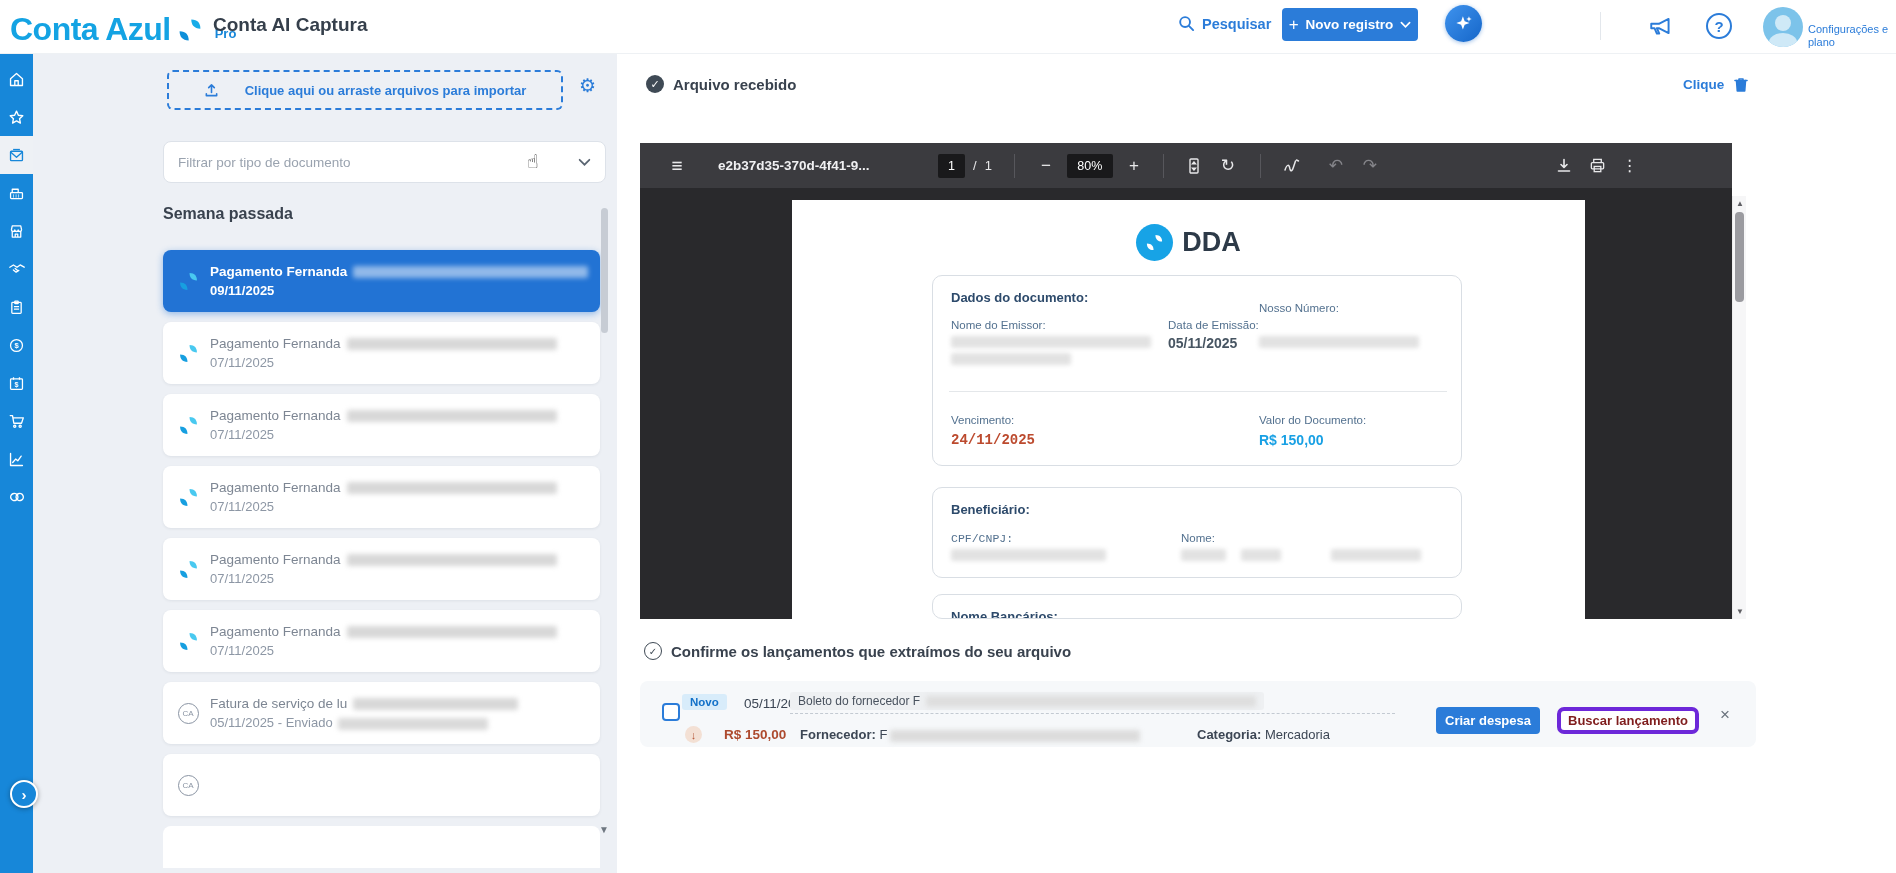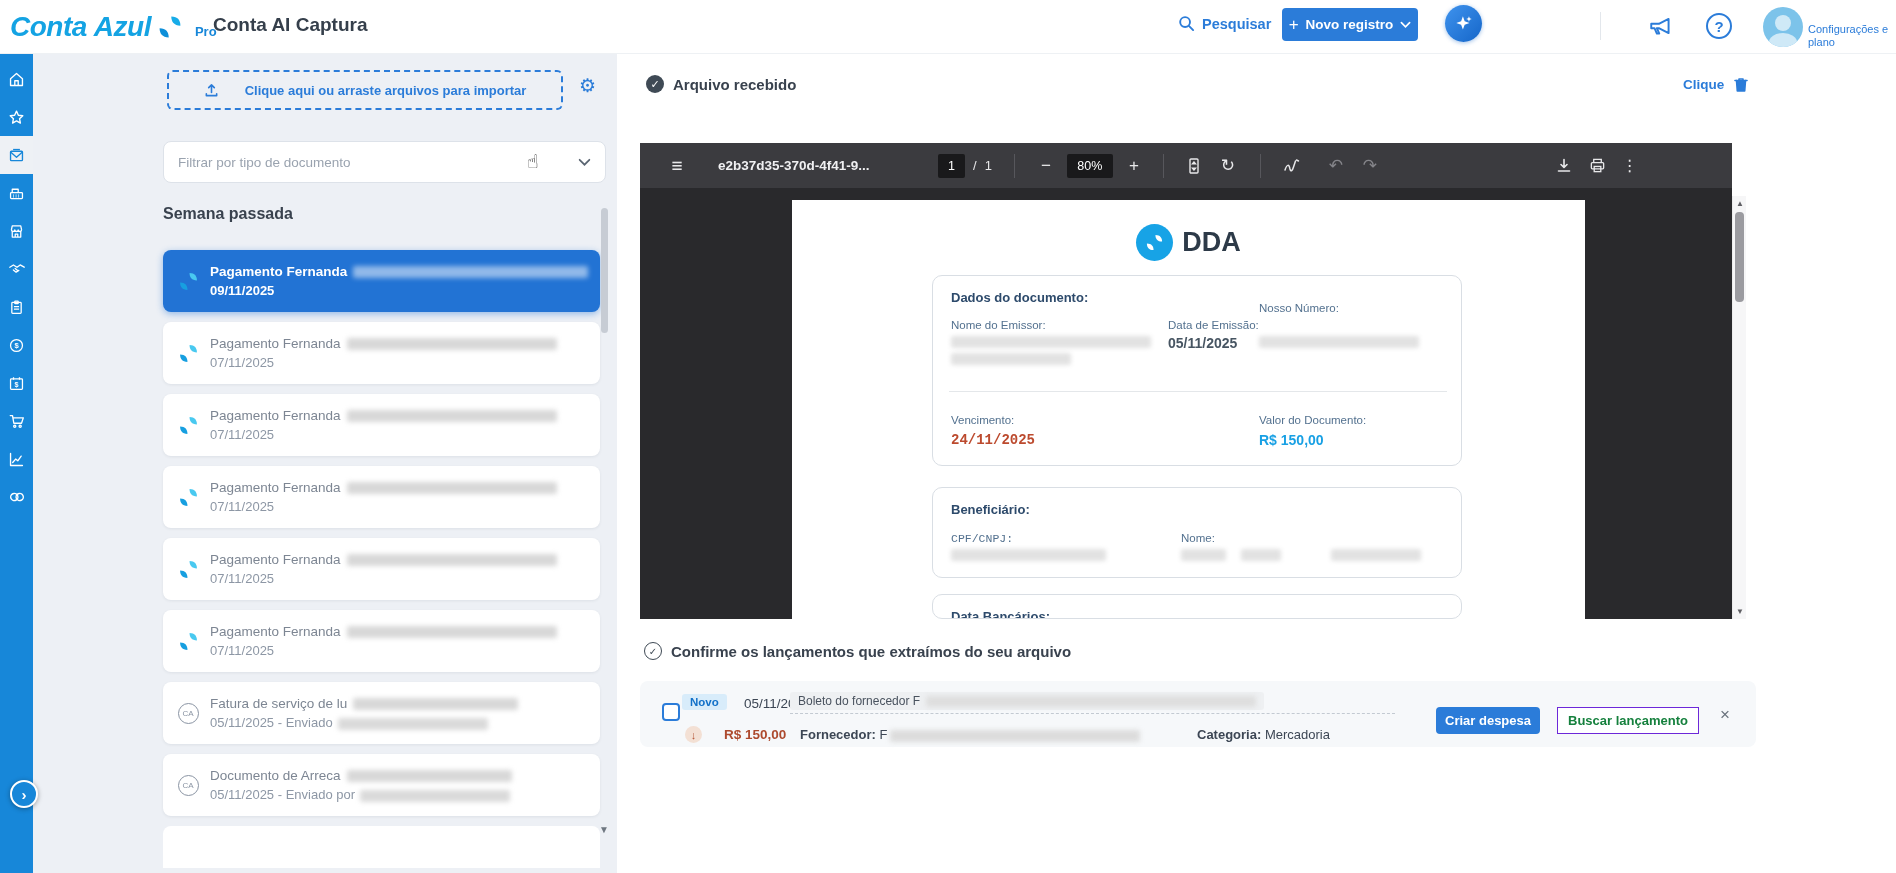--- a/index.html
+++ b/index.html
@@ -2,21 +2,21 @@
 <html><head>
 <meta charset="utf-8">
 <style>
   * { margin:0; padding:0; box-sizing:border-box; }
   html,body { width:1896px; height:873px; font-family:"Liberation Sans","DejaVu Sans",sans-serif; background:#fff; }
   .app { position:relative; width:1896px; height:873px; overflow:hidden; background:#fff; }
 
   
   .topbar { position:absolute; left:0; top:0; width:1896px; height:54px; background:#fff; border-bottom:1px solid #eef1f4; z-index:5; }
   .logo-wrap { position:absolute; left:10px; top:11px; display:flex; align-items:center; }
-  .logo-word { font-size:28px; font-weight:800; color:#14a3e3; letter-spacing:-0.5px;font-style:italic; }
+  .logo-word { font-size:32px; font-weight:800; color:#14a3e3; letter-spacing:-0.5px; }
   .logo-word .w2 { margin-left:7px; }
   .logo-leaf { margin-left:6px; width:26px; height:26px; }
   .logo-pro { margin-left:12px; font-size:13px; font-weight:700; color:#1787d9; margin-top:8px; }
   .page-title { position:absolute; left:213px; top:14px; font-size:19px; font-weight:700; color:#353f4b; }
   .search-link { position:absolute; left:1178px; top:15px; display:flex; align-items:center; gap:7px; color:#2b7cd9; font-size:14.5px; font-weight:600; cursor:pointer; }
   .btn-new { position:absolute; left:1282px; top:8px; width:136px; height:33px; background:#2b7cd9; border:none; border-radius:4px; color:#fff; font-size:13.5px; font-weight:700; display:flex; align-items:center; justify-content:center; gap:7px; cursor:pointer; font-family:inherit; }
   .btn-new .plus { font-size:17px; font-weight:400; }
   .sparkle-btn { position:absolute; left:1445px; top:5px; width:37px; height:37px; border-radius:50%; background:linear-gradient(135deg,#3f93ee,#1566c9); border:none; display:flex; align-items:center; justify-content:center; cursor:pointer; box-shadow:0 1px 4px rgba(21,102,201,.4); }
   .top-divider { position:absolute; left:1600px; top:12px; width:1px; height:28px; background:#e3e7ec; }
   .top-icon { position:absolute; top:13px; background:none; border:none; cursor:pointer; color:#2b7cd9; }
@@ -104,21 +104,21 @@
   .entry-date { position:absolute; left:104px; top:15px; font-size:13.5px; color:#3c4654; }
   .desc-field { position:absolute; left:150px; top:10px; width:605px; border-bottom:1px dashed #c3cad2; padding-bottom:3px; cursor:text; }
   .desc-pill { display:inline-flex; align-items:center; background:#eef0f2; border-radius:3px; padding:2px 8px; font-size:12px; color:#49525e; }
   .desc-pill .redact { width:330px; height:11px; background:#dedede; }
   .arrow-chip { position:absolute; left:45px; top:45px; width:17px; height:17px; border-radius:50%; background:#f3e0d4; color:#b35434; font-size:11px; display:flex; align-items:center; justify-content:center; }
   .entry-amount { position:absolute; left:84px; top:46px; font-size:13.5px; font-weight:700; color:#ad4a2e; }
   .entry-field { position:absolute; top:46px; font-size:13px; color:#3c4654; }
   .entry-field b { font-weight:700; }
   .fred { display:inline-block; width:250px; height:12px; background:#dcdcdc; border-radius:2px; filter:blur(2.5px); vertical-align:middle; margin-left:3px; }
   .btn-create { position:absolute; left:796px; top:26px; width:104px; height:27px; background:#2b7cd9; color:#fff; border:none; border-radius:4px; font-size:13px; font-weight:700; cursor:pointer; font-family:inherit; }
-  .btn-find { position:absolute; left:917px; top:26px; width:142px; height:27px; background:#fff; color:#15803d; border:1px solid #6d28d9; border-radius:0; font-size:13px; font-weight:700; cursor:pointer; font-family:inherit; }
+  .btn-find { position:absolute; left:917px; top:26px; width:142px; height:27px; background:#fff; color:#7f1d1d; border:4px solid #6d28d9; border-radius:7px; font-size:13px; font-weight:700; cursor:pointer; font-family:inherit; }
   .entry-close { position:absolute; left:1080px; top:24px; background:none; border:none; color:#6a737d; font-size:17px; cursor:pointer; }
   svg { display:block; }
 </style>
 </head>
 <body>
 
 <div class="app">
 
   <header class="topbar">
     <div class="logo-wrap">
@@ -363,24 +363,20 @@
       </span>
       <span class="doc-text">
         <div class="doc-title"><span class="t">Fatura de serviço de lu</span><span class="redact"></span></div>
         <div class="doc-date"><span class="d">05/11/2025 - Enviado</span><span class="redact-date"></span></div>
       </span>
     </div>
         <div class="doc-item ca">
       <span class="doc-icon">
 
         <span class="ca-badge" style="display: flex;">CA</span>
-      </span>
-      <span class="doc-text">
-        <div class="doc-title"><span class="t">Documento de Arreca</span><span class="redact"></span></div>
-        <div class="doc-date"><span class="d">05/11/2025 - Enviado por</span><span class="redact-date"></span></div>
       </span>
     </div>
         <div class="doc-item partial"></div>
       </div>
 
     <div class="panel-scroll">
       <div class="panel-thumb"></div>
       <div class="panel-down">▼</div>
     </div>
   </aside>
@@ -490,21 +486,21 @@
             <div class="pcard-title" style="top:14px;">Beneficiário:</div>
             <div class="plabel" style="left:18px;top:44px;font-family:Liberation Mono, monospace;">CPF/CNPJ:</div>
             <div class="pred" style="left:18px;top:61px;width:155px;"></div>
             <div class="plabel" style="left:248px;top:44px;">Nome:</div>
             <div class="pred" style="left:248px;top:61px;width:45px;"></div>
             <div class="pred" style="left:308px;top:61px;width:40px;"></div>
             <div class="pred" style="left:398px;top:61px;width:90px;"></div>
           </div>
 
           <div class="pdf-card card3">
-            <div class="pcard-title" style="top:14px;">Data Bancários:</div>
+            <div class="pcard-title" style="top:14px;">Nome Bancários:</div>
           </div>
         </div>
       </div>
 
       <div class="viewer-scroll">
         <div class="vs-arrow" style="top:3px;">▲</div>
         <div class="vs-thumb"></div>
         <div class="vs-arrow" style="top:411px;">▼</div>
       </div>
     </section>

